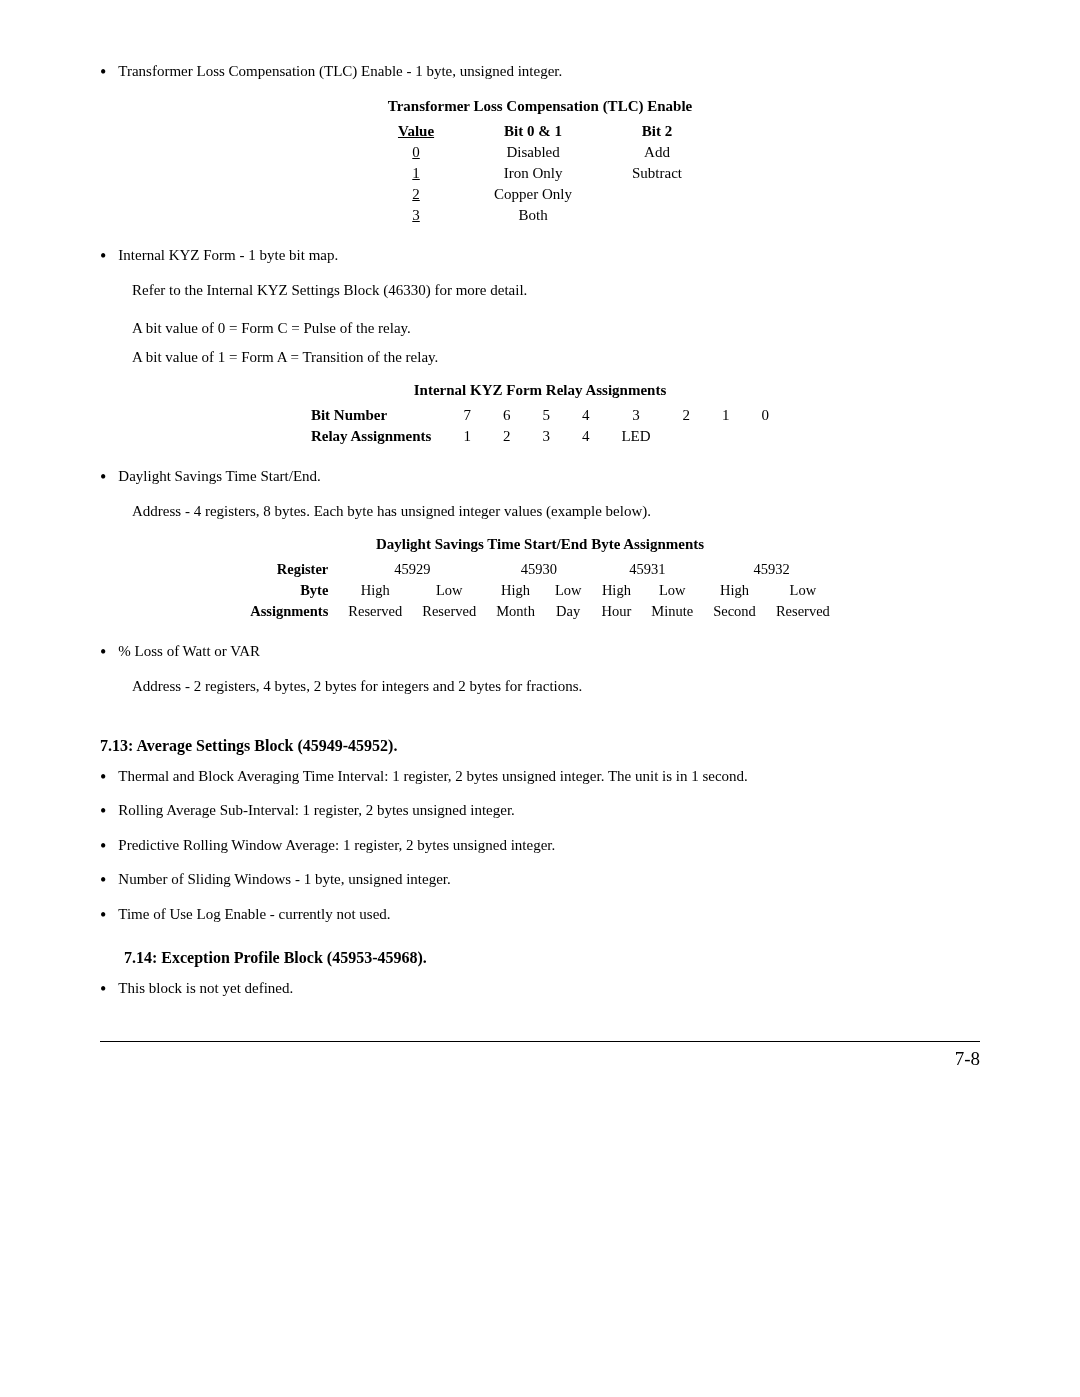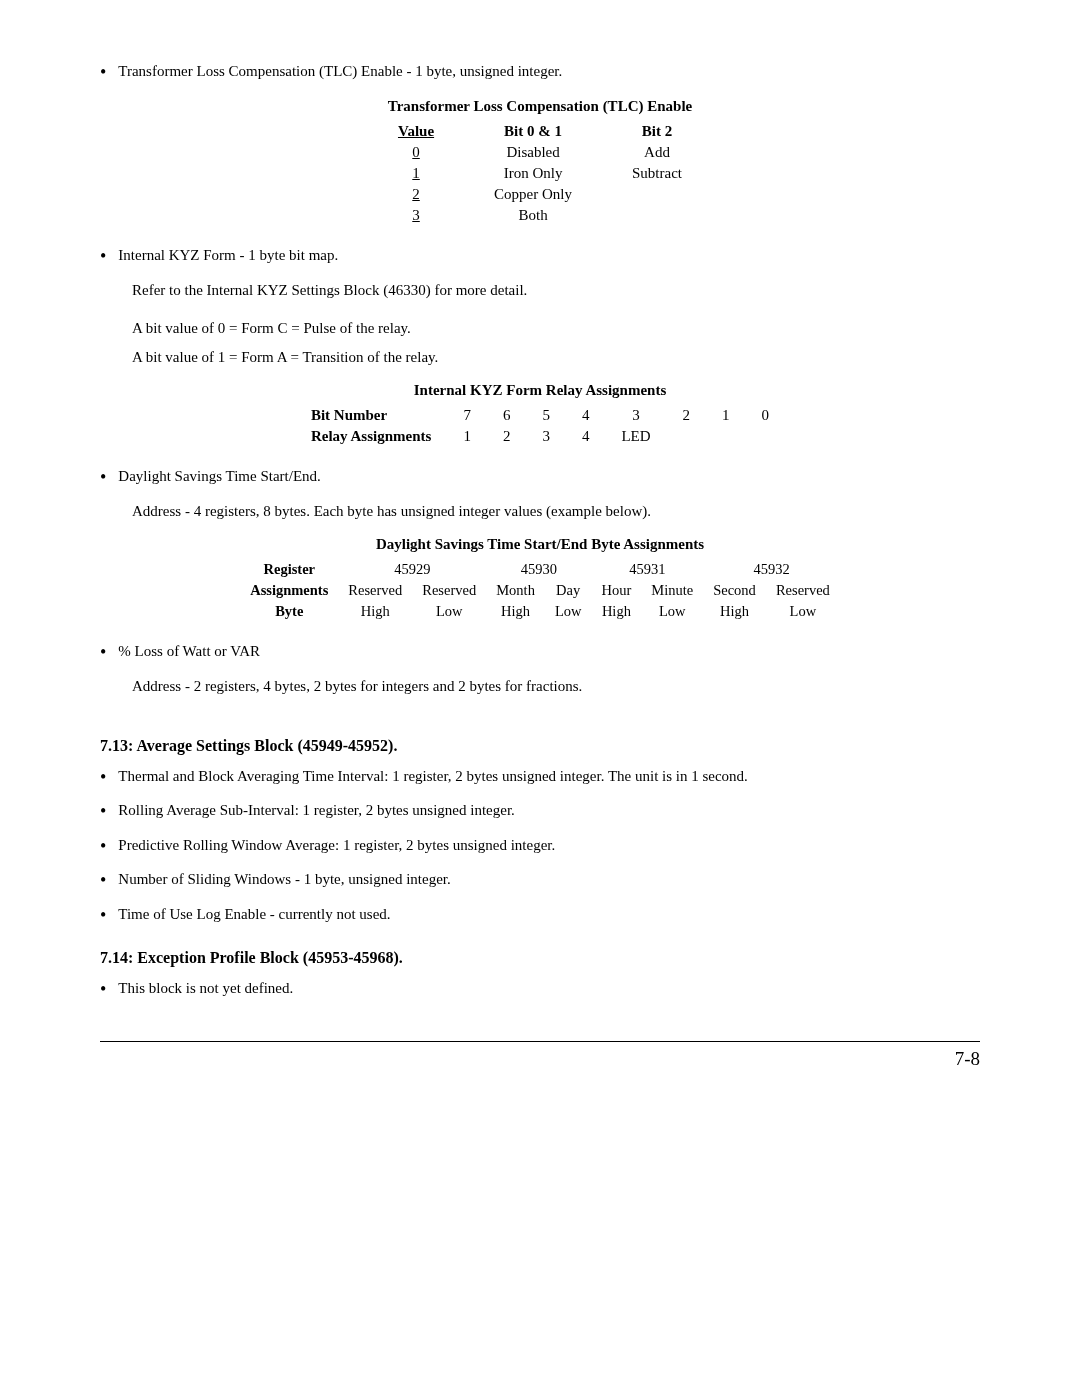--- a/index.html
+++ b/index.html
@@ -67,21 +67,21 @@
     .footer-text {
       font-size: 19px;
     }
     
     .dst-table th, .dst-table td {
       padding: 2px 10px;
       text-align: center;
       font-size: 14.5px;
     }
     .dst-table .left-cell {
-      text-align: center;
+      text-align: right;
       font-weight: bold;
     }
     
     .tlc-table th, .tlc-table td {
       padding: 2px 30px;
       text-align: center;
     }
     .tlc-table .left-cell {
       text-align: center;
       text-decoration: underline;
@@ -193,41 +193,41 @@
   <table class="dst-table">
     <tbody id="dst-tbody">
     <tr>
           <th class="left-cell">Register</th>
           <td colspan="2">45929</td>
           <td colspan="2">45930</td>
           <td colspan="2">45931</td>
           <td colspan="2">45932</td>
         </tr>
         <tr>
+          <th class="left-cell">Byte</th>
+          <td>High</td>
+          <td>Low</td>
+          <td>High</td>
+          <td>Low</td>
+          <td>High</td>
+          <td>Low</td>
+          <td>High</td>
+          <td>Low</td>
+        </tr>
+        <tr>
           <th class="left-cell">Assignments</th>
           <td>Reserved</td>
           <td>Reserved</td>
           <td>Month</td>
           <td>Day</td>
           <td>Hour</td>
           <td>Minute</td>
           <td>Second</td>
           <td>Reserved</td>
         </tr>
-        <tr>
-          <th class="left-cell">Byte</th>
-          <td>High</td>
-          <td>Low</td>
-          <td>High</td>
-          <td>Low</td>
-          <td>High</td>
-          <td>Low</td>
-          <td>High</td>
-          <td>Low</td>
-        </tr>
       </tbody>
   </table>
 </div>
 
 <div class="bullet-item">
   <span class="bullet-dot">•</span>
   <span class="bullet-text">% Loss of Watt or VAR</span>
 </div>
 <div class="indent-text">Address - 2 registers, 4 bytes, 2 bytes for integers and 2 bytes for fractions.</div>
 
@@ -247,21 +247,21 @@
 </div>
 <div class="bullet-item">
   <span class="bullet-dot">•</span>
   <span class="bullet-text">Number of Sliding Windows - 1 byte, unsigned integer.</span>
 </div>
 <div class="bullet-item">
   <span class="bullet-dot">•</span>
   <span class="bullet-text">Time of Use Log Enable - currently not used.</span>
 </div>
 
-<div class="section-heading" style="margin-top:22px;">7.14:  Exception Profile Block (45953-45968).</div>
+<div class="section-heading" style="margin-top:22px;margin-left:24px;">7.14:  Exception Profile Block (45953-45968).</div>
 
 <div class="bullet-item">
   <span class="bullet-dot">•</span>
   <span class="bullet-text">This block is not yet defined.</span>
 </div>
 
 <div class="footer-line">
   <span class="footer-text">7-8</span>
 </div>
 

